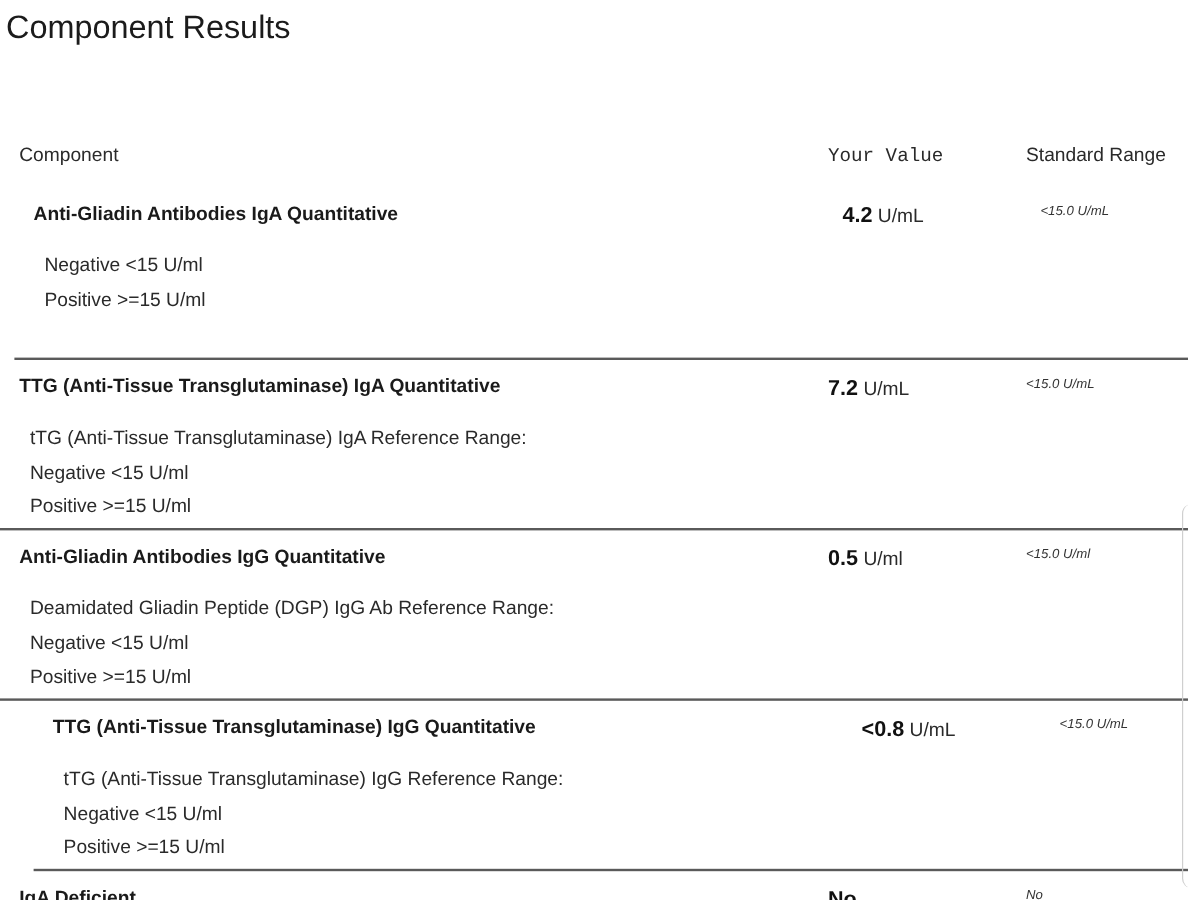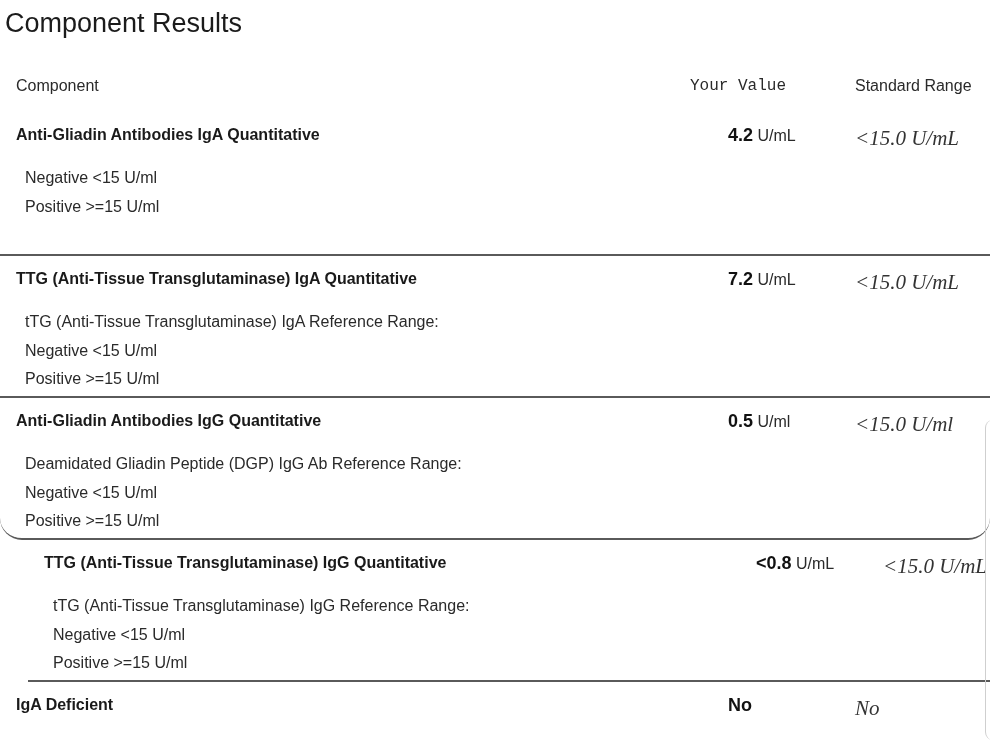--- a/index.html
+++ b/index.html
@@ -30,58 +30,58 @@
       position: absolute;
       left: 0;
       top: 72px;
       width: 990px;
     }
     .header-row {
       position: relative;
       height: 40px;
       font-size: 16px;
       color: #2a2a2a;
+      margin-top: 44px;
     }
     .header-row .col-component { position: absolute; left: 16px; top: 5px; }
     .header-row .col-value { position: absolute; left: 690px; top: 5px; font-family: Liberation Mono, monospace; }
     .header-row .col-range { position: absolute; left: 855px; top: 5px; }
 
     .result-row {
       position: relative;
       border-bottom: 2px solid #5a5a5a;
     }
     .result-row.last { border-bottom: none; }
     .result-row .name {
       position: absolute;
       left: 16px;
       top: 14px;
       font-size: 16px;
       font-weight: bold;
       color: #1a1a1a;
     }
     .result-row .value {
       position: absolute;
-      left: 728px;
+      left: 690px;
       top: 13px;
       font-size: 16px;
       color: #2a2a2a;
     }
     .result-row .value .num {
       font-weight: bold;
       font-size: 18px;
       color: #111;
     }
     .result-row .range {
       position: absolute;
       left: 855px;
       top: 14px;
-      font-size: 21px;
+      font-size: 11px;
       font-style: italic;
       color: #333;
-      font-family: Liberation Serif, serif;
     }
     .result-row .notes {
       position: absolute;
       left: 25px;
       top: 52px;
       font-size: 16px;
       color: #2a2a2a;
       line-height: 28.5px;
     }
     .row-h { height: 140px; }
@@ -104,42 +104,42 @@
 <div class="page">
   <h1 class="title">Component Results</h1>
 
   <div class="table">
     <div class="header-row">
       <span class="col-component">Component</span>
       <span class="col-value">Your Value</span>
       <span class="col-range">Standard Range</span>
     </div>
 
-    <div class="result-row row-h" style="height:142px;">
+    <div class="result-row row-h" style="height:142px;margin-left:12px;">
       <span class="name">Anti-Gliadin Antibodies IgA Quantitative</span>
       <span class="value"><span class="num">4.2</span> <span>U/mL</span></span>
       <span class="range">&lt;15.0 U/mL</span>
       <div class="notes">
         <div>Negative &lt;15 U/ml</div>
         <div>Positive &gt;=15 U/ml</div>
       </div>
     </div>
 
     <div class="result-row row-h" style="height:140px;">
       <span class="name">TTG (Anti-Tissue Transglutaminase) IgA Quantitative</span>
       <span class="value"><span class="num">7.2</span> <span>U/mL</span></span>
       <span class="range">&lt;15.0 U/mL</span>
       <div class="notes">
         <div>tTG (Anti-Tissue Transglutaminase) IgA Reference Range:</div>
         <div>Negative &lt;15 U/ml</div>
         <div>Positive &gt;=15 U/ml</div>
       </div>
     </div>
 
-    <div class="result-row row-h" style="height:140px;border-radius:22px;">
+    <div class="result-row row-h" style="height:140px;">
       <span class="name">Anti-Gliadin Antibodies IgG Quantitative</span>
       <span class="value"><span class="num">0.5</span> <span>U/ml</span></span>
       <span class="range">&lt;15.0 U/ml</span>
       <div class="notes">
         <div>Deamidated Gliadin Peptide (DGP) IgG Ab Reference Range:</div>
         <div>Negative &lt;15 U/ml</div>
         <div>Positive &gt;=15 U/ml</div>
       </div>
     </div>
 

